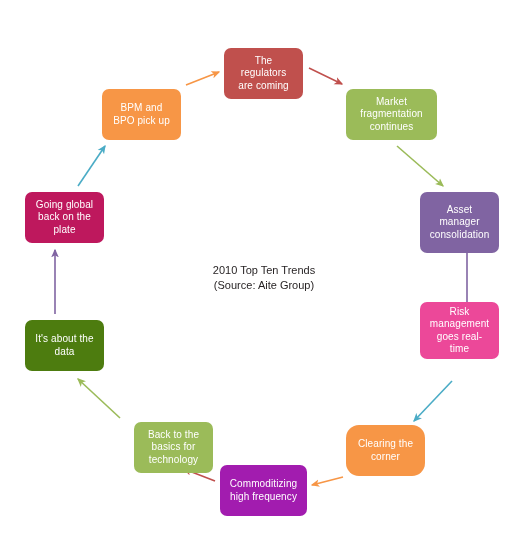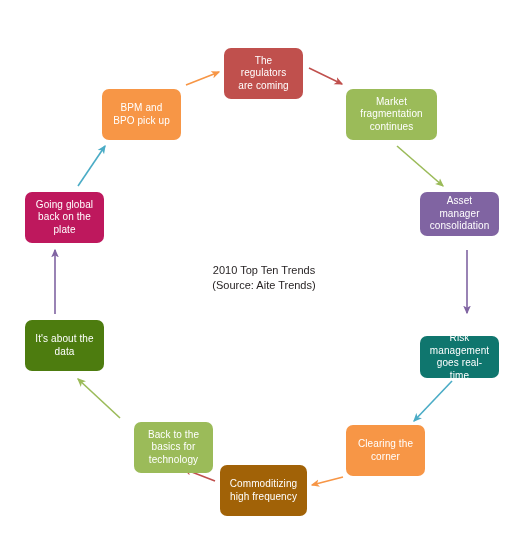--- a/index.html
+++ b/index.html
@@ -132,44 +132,44 @@
       </g>
     </svg>
 
   <div id="nodes">
       <div class="node" style="left: 224px; top: 48px; width: 79px; height: 51px; background: rgb(192, 80, 77);">
         <span class="node-label">The<br>regulators<br>are coming</span>
       </div>
       <div class="node" style="left: 346px; top: 89px; width: 91px; height: 51px; background: rgb(155, 187, 89);">
         <span class="node-label">Market<br>fragmentation<br>continues</span>
       </div>
-      <div class="node" style="left: 420px; top: 192px; width: 79px; height: 44px; background: rgb(128, 100, 162);">
+      <div class="node" style="left: 420px; top: 192px; width: 79px; height: 61px; background: rgb(128, 100, 162);">
         <span class="node-label">Asset<br>manager<br>consolidation</span>
       </div>
-      <div class="node" style="left: 420px; top: 336px; width: 79px; height: 42px; background: #0f766e;">
+      <div class="node" style="left: 420px; top: 302px; width: 79px; height: 57px; background: #ec4899;">
         <span class="node-label">Risk<br>management<br>goes real-<br>time</span>
       </div>
-      <div class="node" style="left: 346px; top: 425px; width: 79px; height: 51px; background: rgb(247, 150, 70);">
+      <div class="node" style="left: 346px; top: 425px; width: 79px; height: 51px; background: rgb(247, 150, 70); border-radius: 13px;">
         <span class="node-label">Clearing the<br>corner</span>
       </div>
-      <div class="node" style="left: 220px; top: 465px; width: 87px; height: 51px; background: #a16207;">
+      <div class="node" style="left: 220px; top: 465px; width: 87px; height: 51px; background: #a21caf;">
         <span class="node-label">Commoditizing<br>high frequency</span>
       </div>
       <div class="node" style="left: 102px; top: 422px; width: 79px; height: 51px; background: rgb(155, 187, 89); margin-left: 32px;">
         <span class="node-label">Back to the<br>basics for<br>technology</span>
       </div>
       <div class="node" style="left: 25px; top: 320px; width: 79px; height: 51px; background: #4d7c0f;">
         <span class="node-label">It's about the<br>data</span>
       </div>
       <div class="node" style="left: 25px; top: 192px; width: 79px; height: 51px; background: #be185d;">
         <span class="node-label">Going global<br>back on the<br>plate</span>
       </div>
       <div class="node" style="left: 102px; top: 89px; width: 79px; height: 51px; background: rgb(247, 150, 70); justify-content: center;">
         <span class="node-label">BPM and<br>BPO pick up</span>
       </div>
     </div>
 
   <div id="center-caption">
     <span class="cap-line">2010 Top Ten Trends</span>
-    <span class="cap-line">(Source: Aite Trends)</span>
+    <span class="cap-line">(Source: Aite Group)</span>
   </div>
 
 </div>
 
 </body></html>

